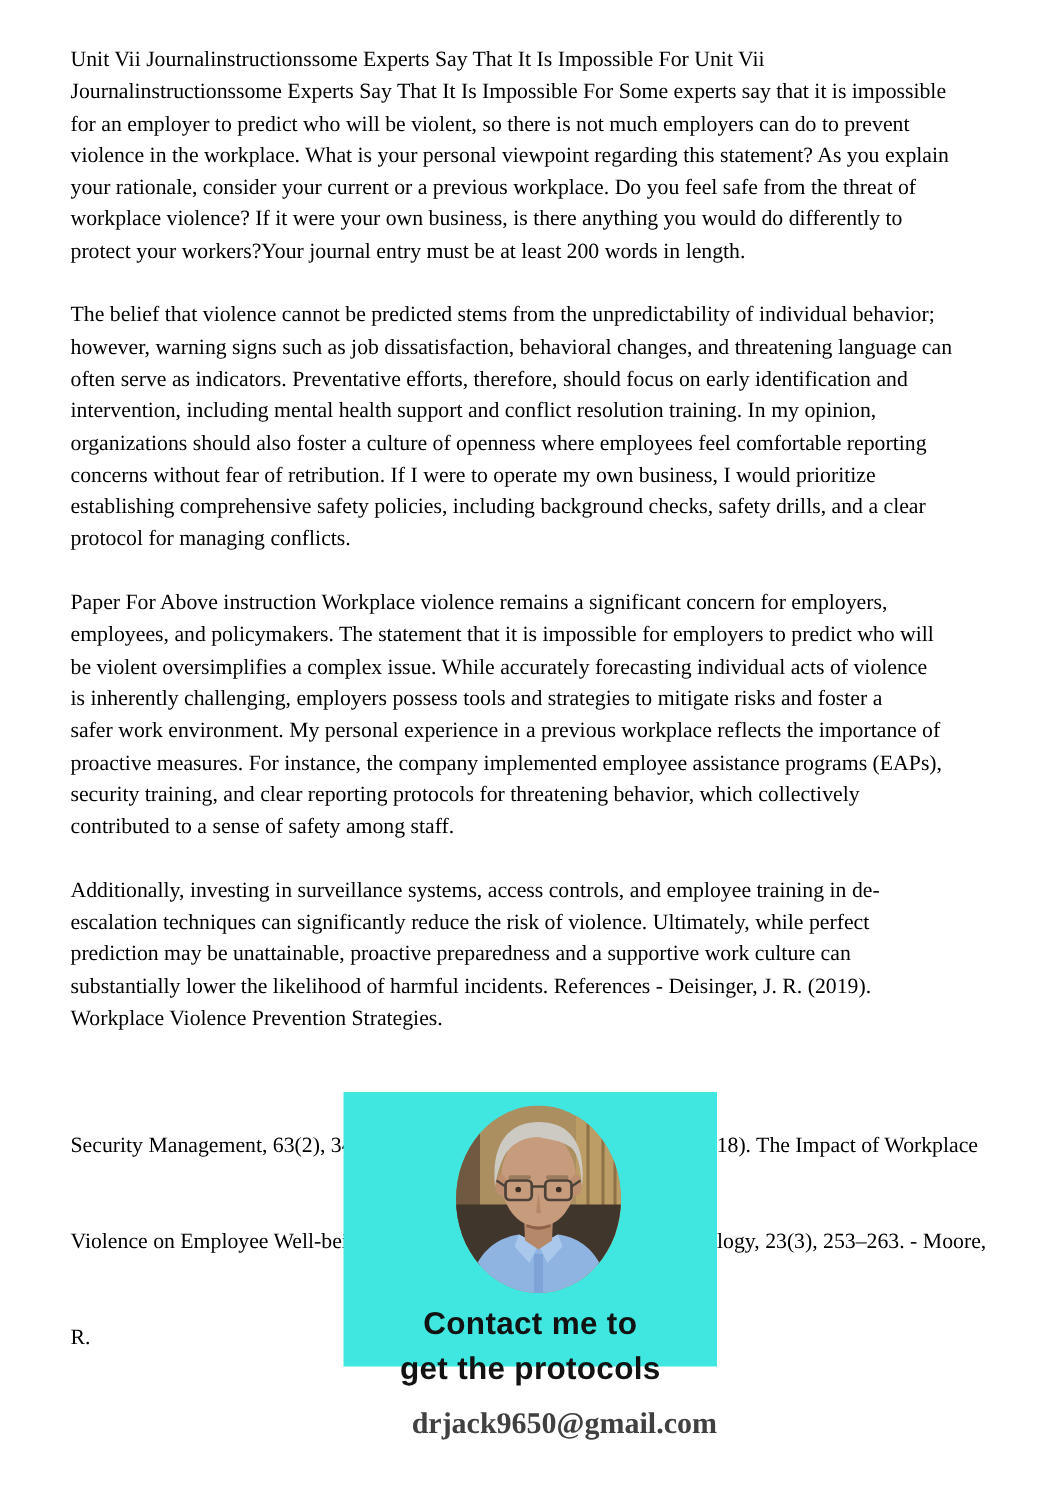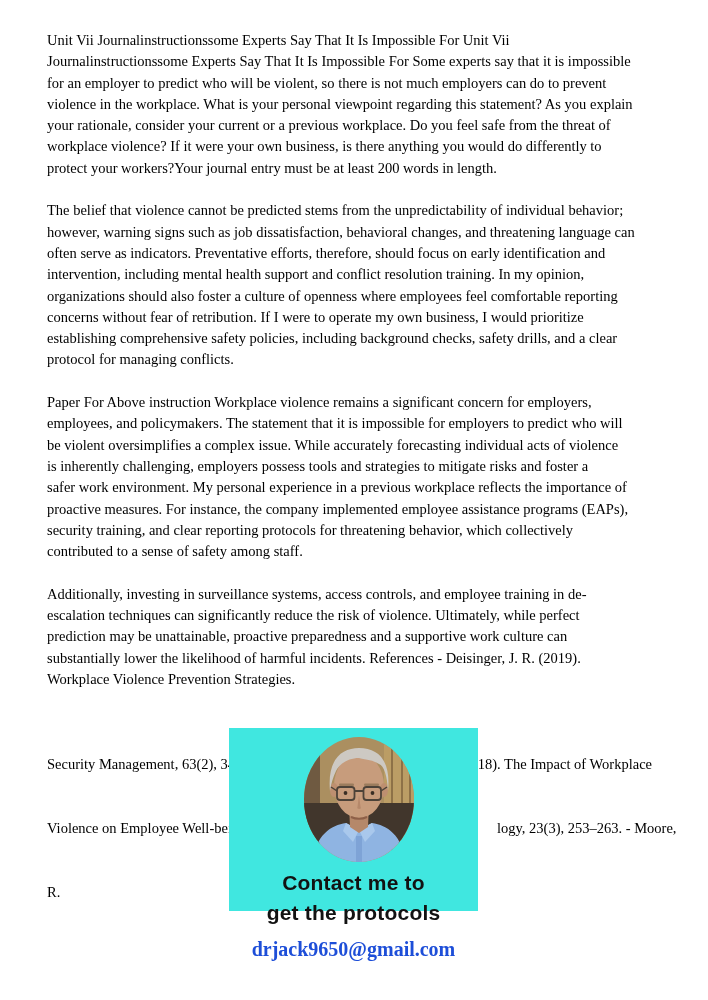--- a/index.html
+++ b/index.html
@@ -6,37 +6,37 @@
   .page {
     position:relative; width:708px; height:1000px; background:#ffffff;
     font-family:"Liberation Serif", serif; color:#000000; overflow:hidden;
   }
   .doc {
     position:absolute; left:47px; top:30px; width:616px;
     font-size:14.5px; line-height:21.3px;
   }
   .para { margin:0 0 21.3px 0; white-space:pre; }
   .para .line { position:relative; height:21.3px; white-space:nowrap; }
-  .frag-right { position:absolute; top:0;padding-left:19px; }
+  .frag-right { position:absolute; top:0; }
   .overlay {
     position:absolute; left:229px; top:728px; width:249px; height:183px;
     background:#40E7E0; z-index:5;
   }
   .portrait { position:absolute; left:75px; top:9px; width:110px; height:125px; }
   .contact-line1, .contact-line2 {
     position:absolute; left:0; width:100%; text-align:center;
     font-family:"Liberation Sans", sans-serif; font-weight:700;
     font-size:21px; line-height:28px; color:#121212; letter-spacing:0.2px;
   }
   .contact-line1 { top:141px; }
   .contact-line2 { top:171px; }
   .contact-email {
-    position:absolute; left:0; top:207px; width:100%; text-align:center;
+    position:absolute; left:0; top:207px; width:100%; text-align:right;
     font-family:"Liberation Serif", serif; font-weight:700;
-    font-size:20px; line-height:28px; color:#1d4ed8;
+    font-size:20px; line-height:28px; color:#404040;
   }
 </style>
 </head>
 <body>
 
 <div class="page">
   <div class="doc">
 
     <div class="para">Unit Vii Journalinstructionssome Experts Say That It Is Impossible For Unit Vii
 Journalinstructionssome Experts Say That It Is Impossible For Some experts say that it is impossible

